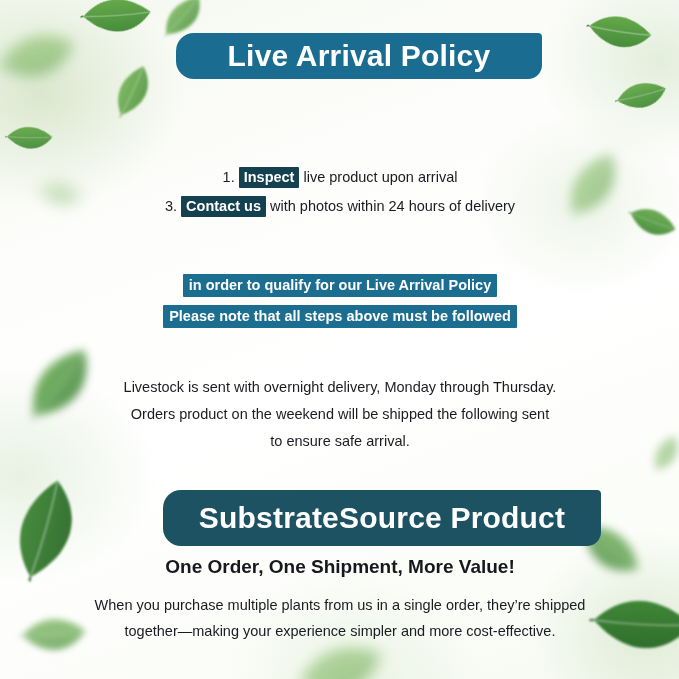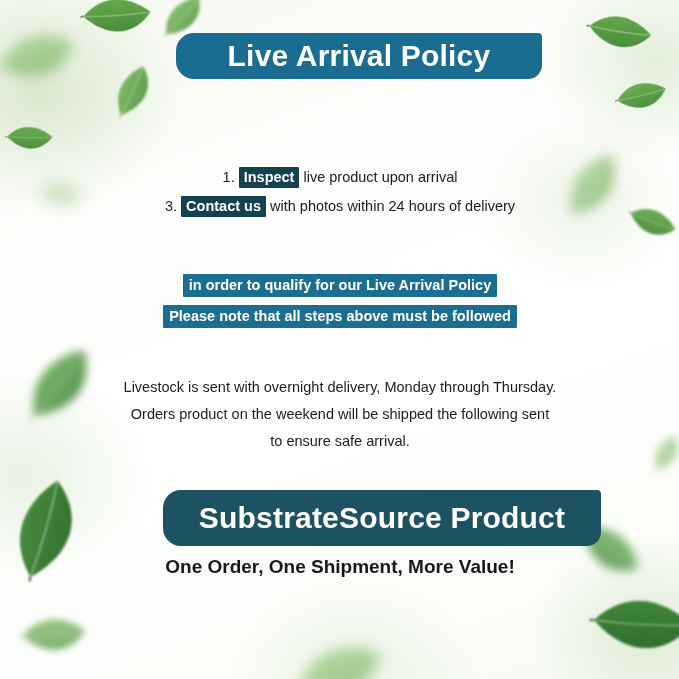--- a/index.html
+++ b/index.html
@@ -403,14 +403,18 @@
     </div>
     <div>to ensure safe arrival.</div>
   </div>
 
   <div class="banner" id="banner-substrate">
     <span>SubstrateSource Product</span>
   </div>
 
   <div id="tagline">One Order, One Shipment, More Value!</div>
 
+  <div class="para" id="closing-para">
+    <div>When you purchase multiple plants from us in a single order, they’re shipped</div>
+    <div>together—making your experience simpler and more cost-effective.</div>
+  </div>
 
 </div>
 
 </body></html>

